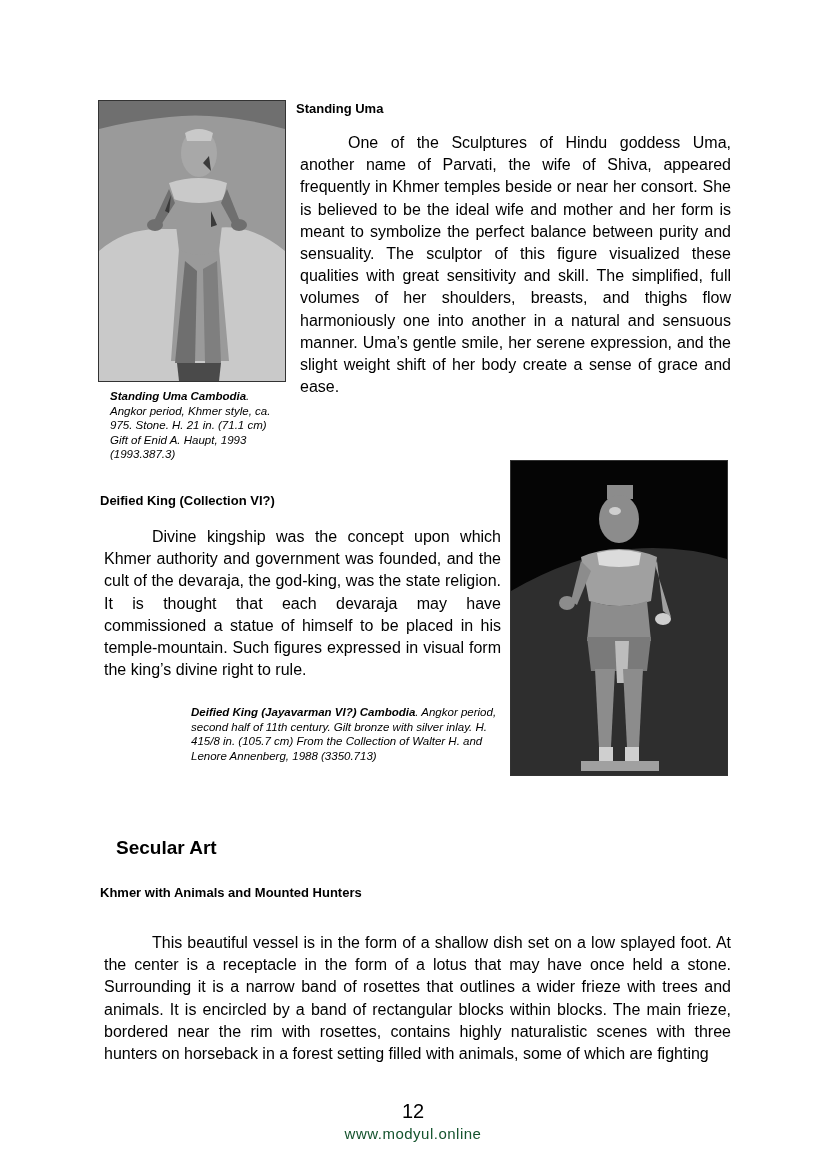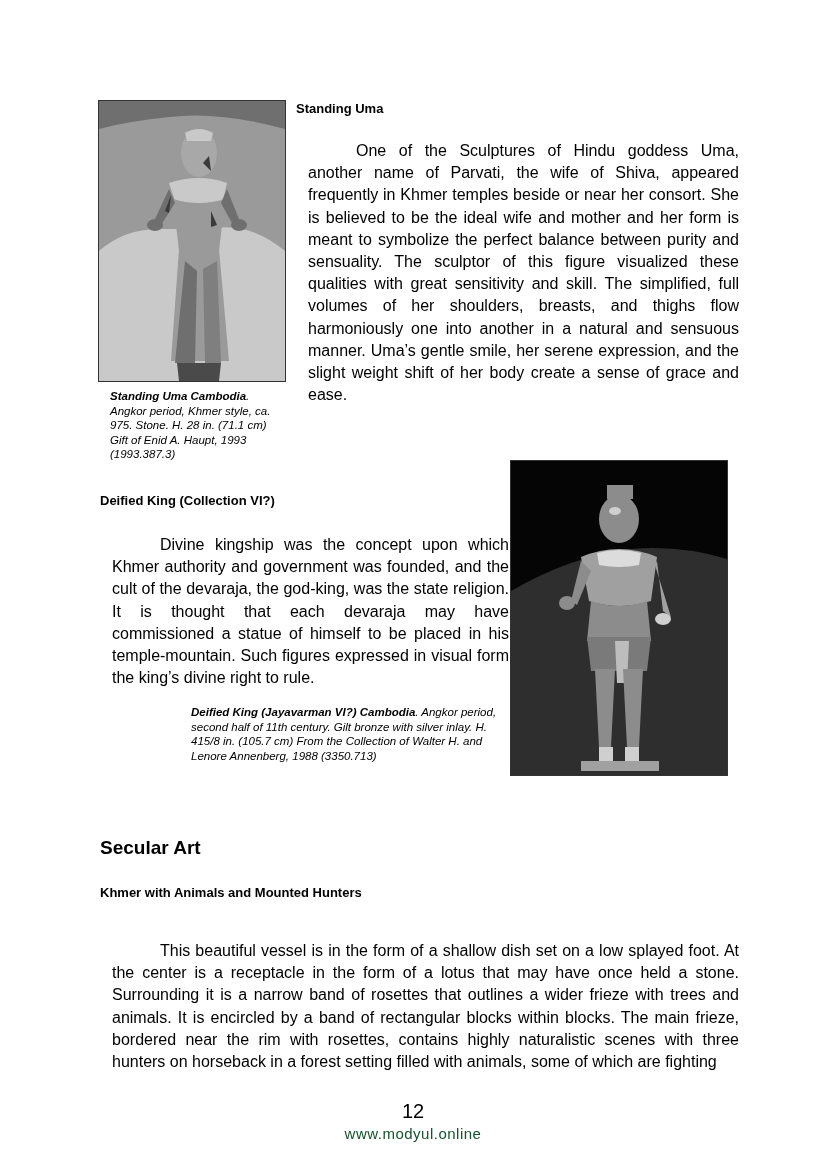--- a/index.html
+++ b/index.html
@@ -1,21 +1,21 @@
 <!DOCTYPE html>
 <html><head>
 <meta charset="utf-8">
 <style>
   html, body { margin: 0; padding: 0; background: #ffffff; }
   body { width: 826px; height: 1169px; position: relative; overflow: hidden;
          font-family: "Liberation Sans", sans-serif; color: #000; }
   .abs { position: absolute; }
   .h3 { font-weight: bold; font-size: 13px; }
-  .h2 { font-weight: bold; font-size: 19px; }
-  .para { font-size: 16px; line-height: 22.2px; text-align: justify; margin: 12px; }
+  .h2 { font-weight: bold; font-size: 19px; margin-left: 16px; }
+  .para { font-size: 16px; line-height: 22.2px; text-align: justify; margin: 4px; }
   .para .indent { display: inline-block; width: 48px; }
   .caption { font-size: 11.5px; font-style: italic; line-height: 14.5px; }
   .caption b { font-style: italic; }
   .photo { border: 1.5px solid #333; box-sizing: border-box; overflow: hidden; }
   .pagenum { font-size: 20px; text-align: center; width: 100%; }
   .watermark { font-size: 15px; color: #14532d; text-align: center; width: 100%; letter-spacing: 0.5px; }
 </style>
 </head>
 <body>
 
@@ -39,21 +39,21 @@
     <ellipse cx="140" cy="124" rx="8" ry="6" fill="#6f6f6f"></ellipse>
 
     <path d="M80 148 Q100 160 120 148 L130 260 L72 260 Z" fill="#9a9a9a"></path>
     <path d="M86 160 L98 170 L96 262 L76 262 Z" fill="#6f6f6f"></path>
     <path d="M104 168 L118 160 L122 262 L106 262 Z" fill="#7f7f7f"></path>
     <path d="M78 262 L122 262 L120 280 L80 280 Z" fill="#4a4a4a"></path>
   </svg>
 </div>
 
 <div class="abs caption" style="left:110px; top:389px; width:172px;">
-  <b>Standing Uma Cambodia</b><span>. Angkor period, Khmer style, ca. 975. Stone. H. 28 in. (71.1 cm) Gift of Enid A. Haupt, 1993 (1993.387.3)</span>
+  <b>Standing Uma Cambodia</b><span>. Angkor period, Khmer style, ca. 975. Stone. H. 21 in. (71.1 cm) Gift of Enid A. Haupt, 1993 (1993.387.3)</span>
 </div>
 
 <div class="abs h3" style="left:296px; top:101px;">Standing Uma</div>
 
 <p class="abs para" style="left:296px; top:128px; width:431px;"><span class="indent"></span><span>One of the Sculptures of Hindu goddess Uma, another name of Parvati, the wife of Shiva, appeared frequently in Khmer temples beside or near her consort. She is believed to be the ideal wife and mother and her form is meant to symbolize the perfect balance between purity and sensuality. The sculptor of this figure visualized these qualities with great sensitivity and skill. The simplified, full volumes of her shoulders, breasts, and thighs flow harmoniously one into another in a natural and sensuous manner. Uma’s gentle smile, her serene expression, and the slight weight shift of her body create a sense of grace and ease.</span></p>
 
 <div class="abs h3" style="left:100px; top:493px;">Deified King (Collection VI?)</div>
 
 <p class="abs para" style="left:100px; top:522px; width:397px;"><span class="indent"></span><span>Divine kingship was the concept upon which Khmer authority and government was founded, and the cult of the devaraja, the god-king, was the state religion. It is thought that each devaraja may have commissioned a statue of himself to be placed in his temple-mountain. Such figures expressed in visual form the king’s divine right to rule.</span></p>
 

